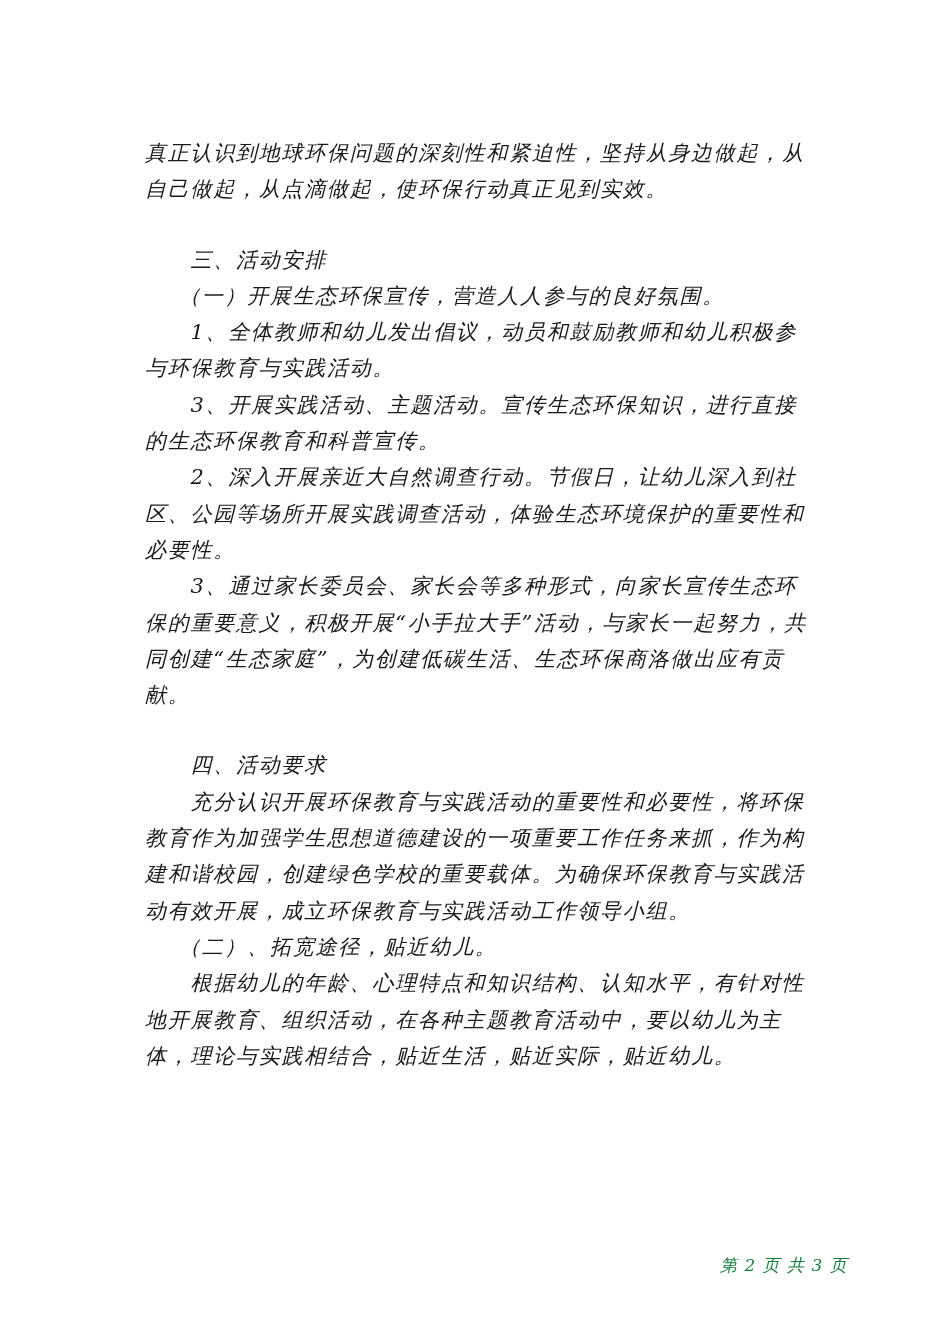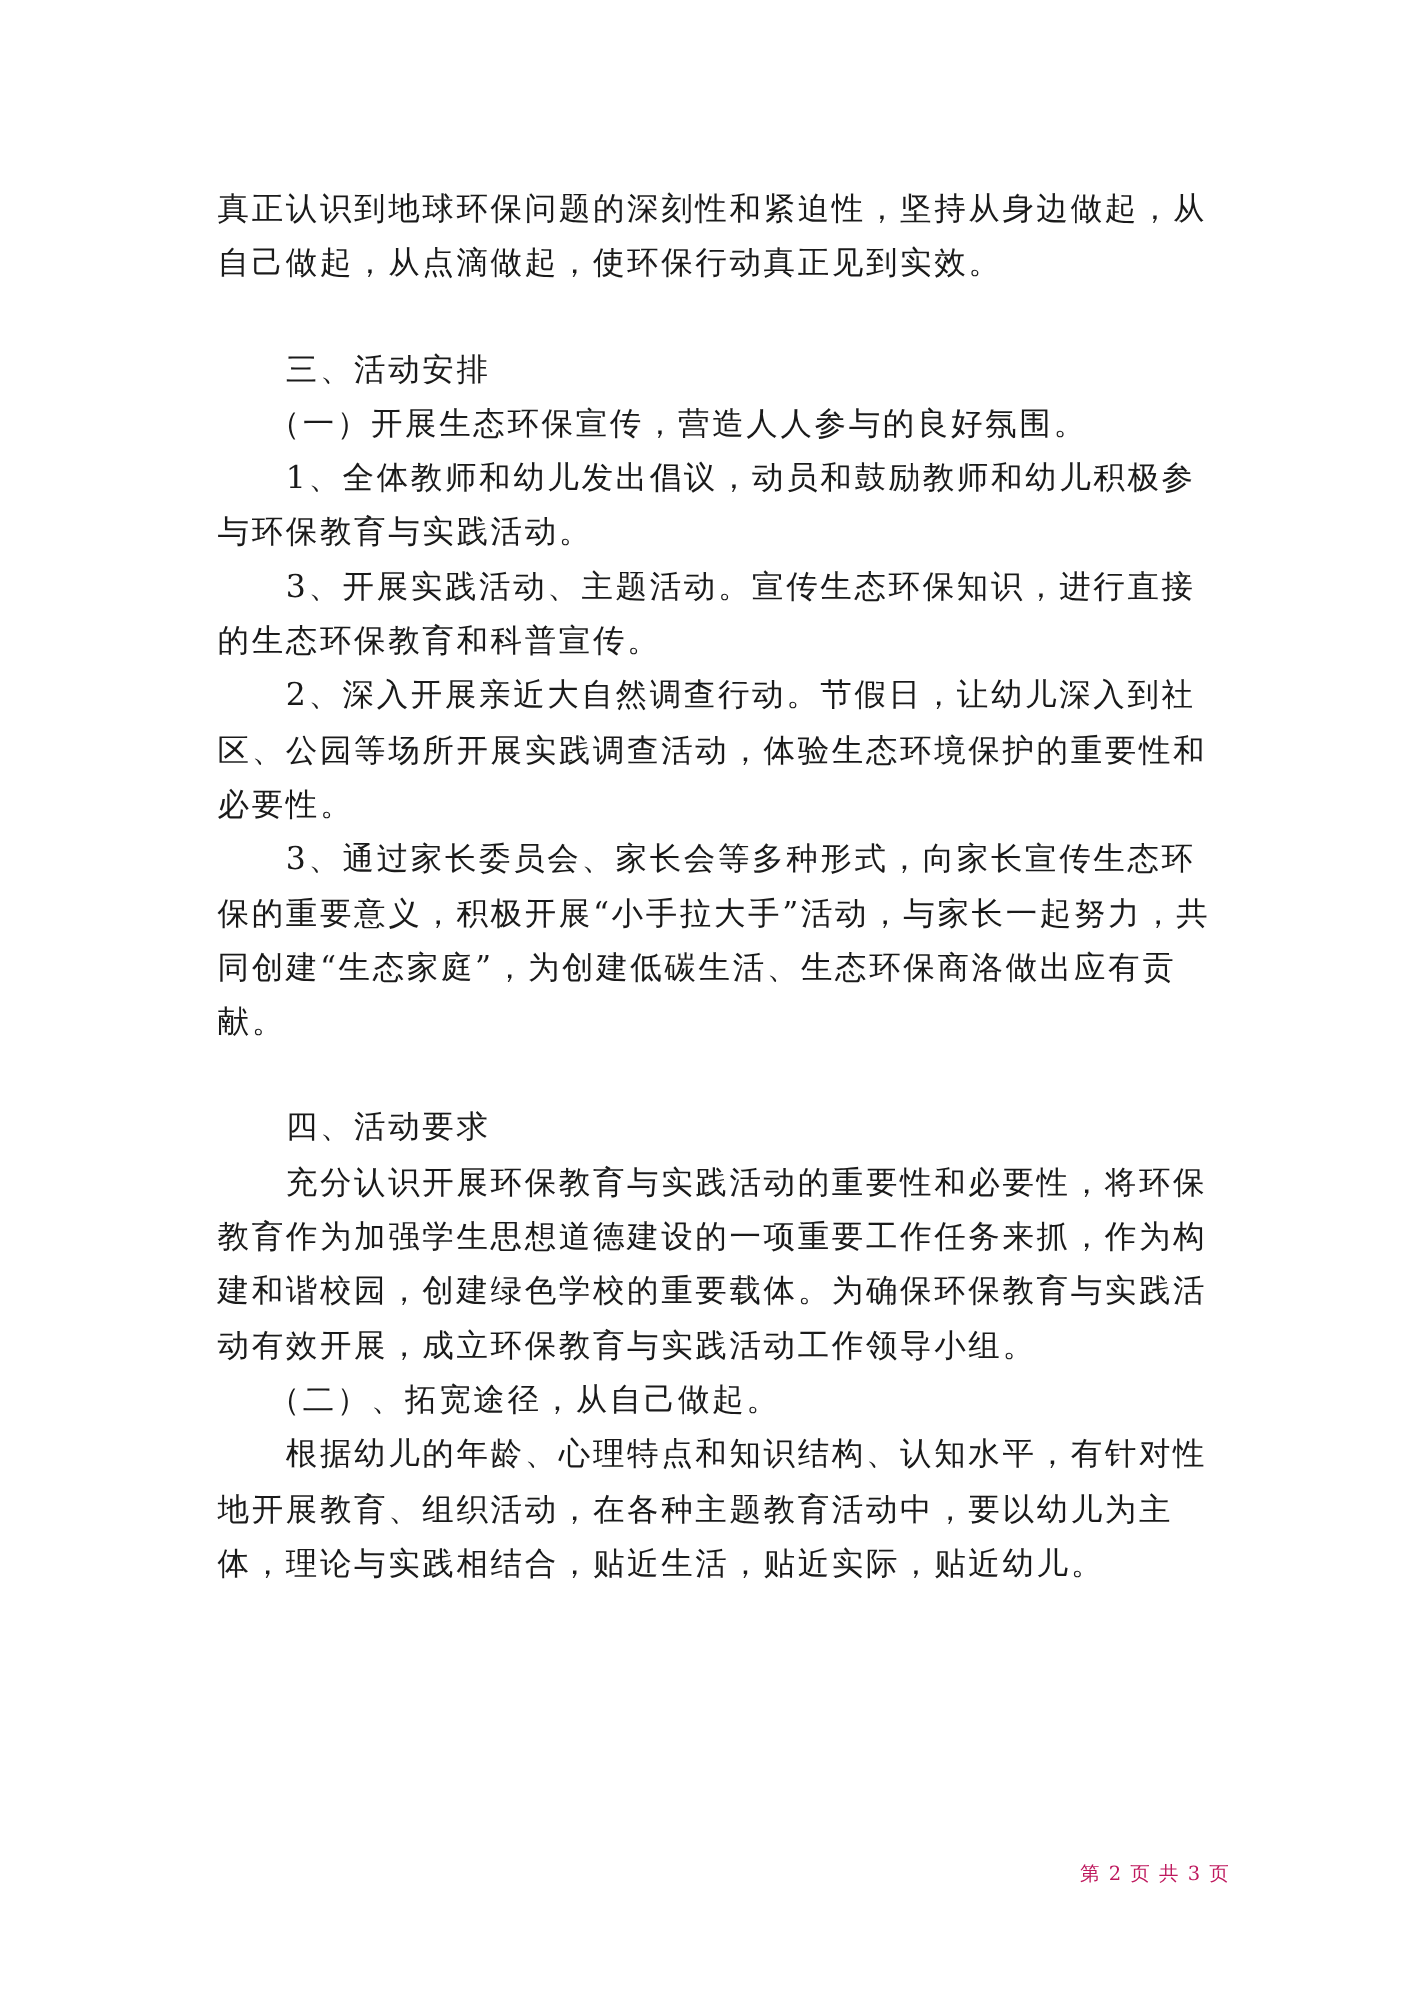--- a/index.html
+++ b/index.html
@@ -1,43 +1,43 @@
 <!DOCTYPE html>
 <html><head>
 <meta charset="utf-8">
 <style>
   html, body { margin: 0; padding: 0; background: #ffffff; }
   body { width: 950px; height: 1344px; position: relative; overflow: hidden; }
-  .page { position: absolute; left: 0; top: 0; width: 950px; height: 1064px; background: #fff; }
+  .page { position: absolute; left: 0; top: 14px; width: 950px; height: 1064px; background: #fff; font-style: italic; }
   .content {
     position: absolute; left: 145px; top: 121px; width: 664px;
     font-family: "DejaVu Serif", "Liberation Serif", serif;
     font-size: 21px; letter-spacing: 1.75px; color: #1a1a1a;
     line-height: 36.3px;
   }
   .p { margin: 0; text-indent: 45.5px; word-break: break-all; }
   .p.h { text-indent: 45.5px; margin-top: 34px; }
   .p.sub { text-indent: 34px; }
   .footer {
     position: absolute; left: 720px; top: 1240px;
     font-family: "DejaVu Serif", "Liberation Serif", serif;
-    font-size: 13px; color: #be185d; letter-spacing: 1px;
+    font-size: 17px; color: #15803d; letter-spacing: 1px;
   }
 </style>
 </head>
 <body>
 
 <div class="page">
   <div class="content">
     <p class="p" style="text-indent:0">真正认识到地球环保问题的深刻性和紧迫性，坚持从身边做起，从自己做起，从点滴做起，使环保行动真正见到实效。</p>
     <p class="p h">三、活动安排</p>
     <p class="p sub">（一）开展生态环保宣传，营造人人参与的良好氛围。</p>
     <p class="p">1、全体教师和幼儿发出倡议，动员和鼓励教师和幼儿积极参与环保教育与实践活动。</p>
     <p class="p">3、开展实践活动、主题活动。宣传生态环保知识，进行直接的生态环保教育和科普宣传。</p>
     <p class="p">2、深入开展亲近大自然调查行动。节假日，让幼儿深入到社区、公园等场所开展实践调查活动，体验生态环境保护的重要性和必要性。</p>
     <p class="p">3、通过家长委员会、家长会等多种形式，向家长宣传生态环保的重要意义，积极开展“小手拉大手”活动，与家长一起努力，共同创建“生态家庭”，为创建低碳生活、生态环保商洛做出应有贡献。</p>
     <p class="p h">四、活动要求</p>
     <p class="p">充分认识开展环保教育与实践活动的重要性和必要性，将环保教育作为加强学生思想道德建设的一项重要工作任务来抓，作为构建和谐校园，创建绿色学校的重要载体。为确保环保教育与实践活动有效开展，成立环保教育与实践活动工作领导小组。</p>
-    <p class="p sub">（二）、拓宽途径，从自己做起。</p>
+    <p class="p sub">（二）、拓宽途径，贴近幼儿。</p>
     <p class="p">根据幼儿的年龄、心理特点和知识结构、认知水平，有针对性地开展教育、组织活动，在各种主题教育活动中，要以幼儿为主体，理论与实践相结合，贴近生活，贴近实际，贴近幼儿。</p>
   </div>
   <div class="footer">第 2 页 共 3 页</div>
 </div>
 
 </body></html>

